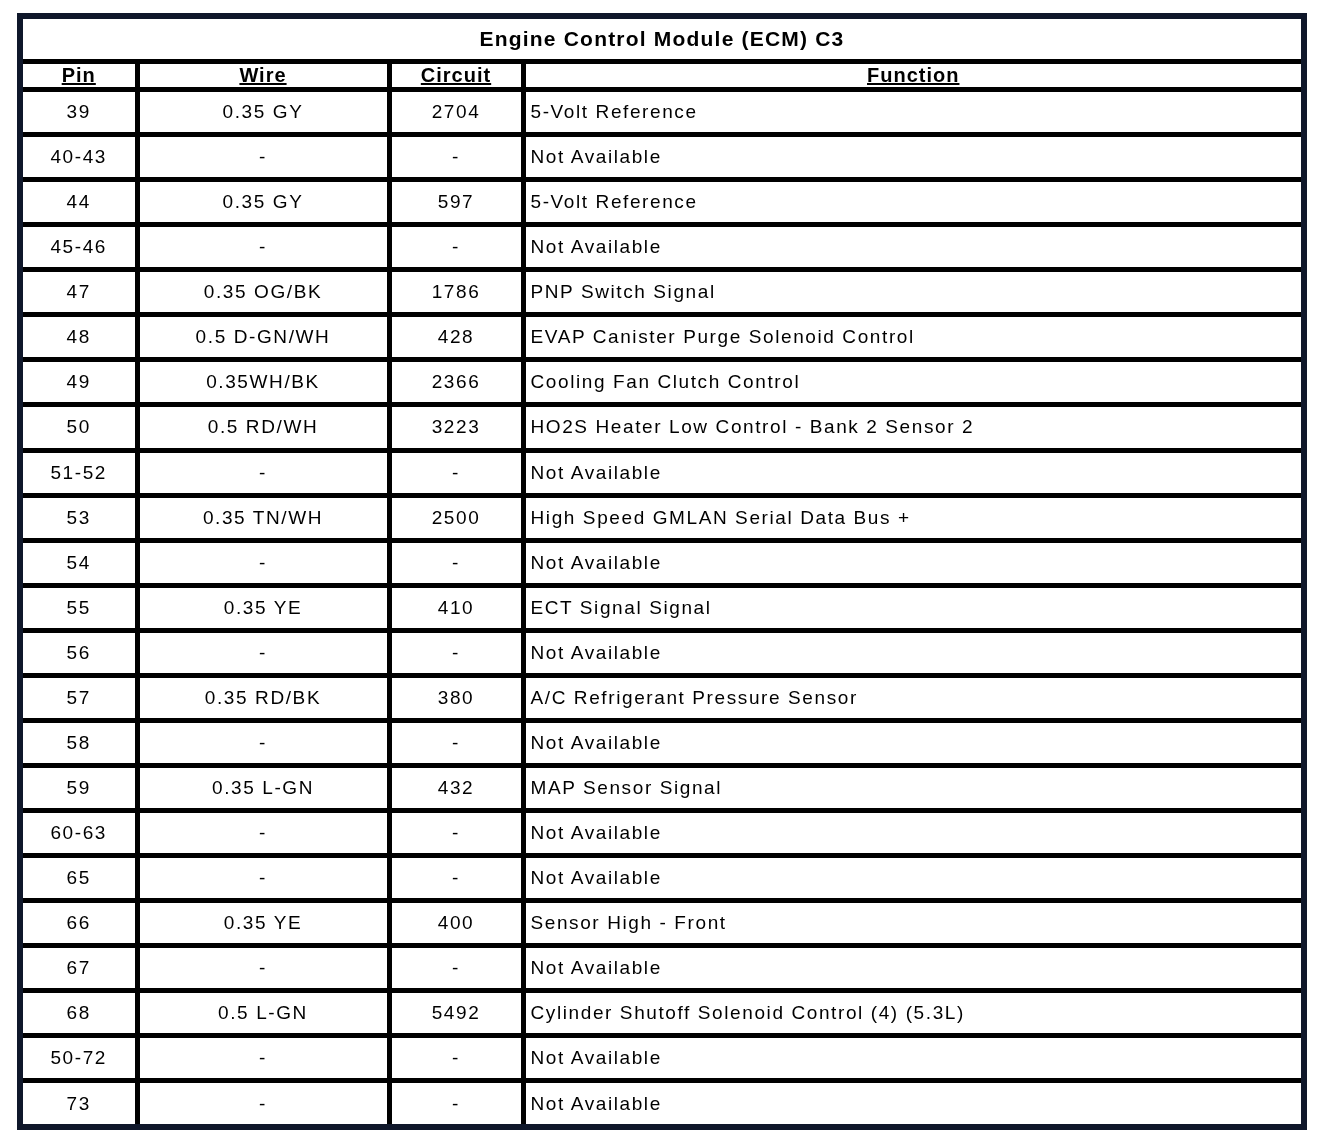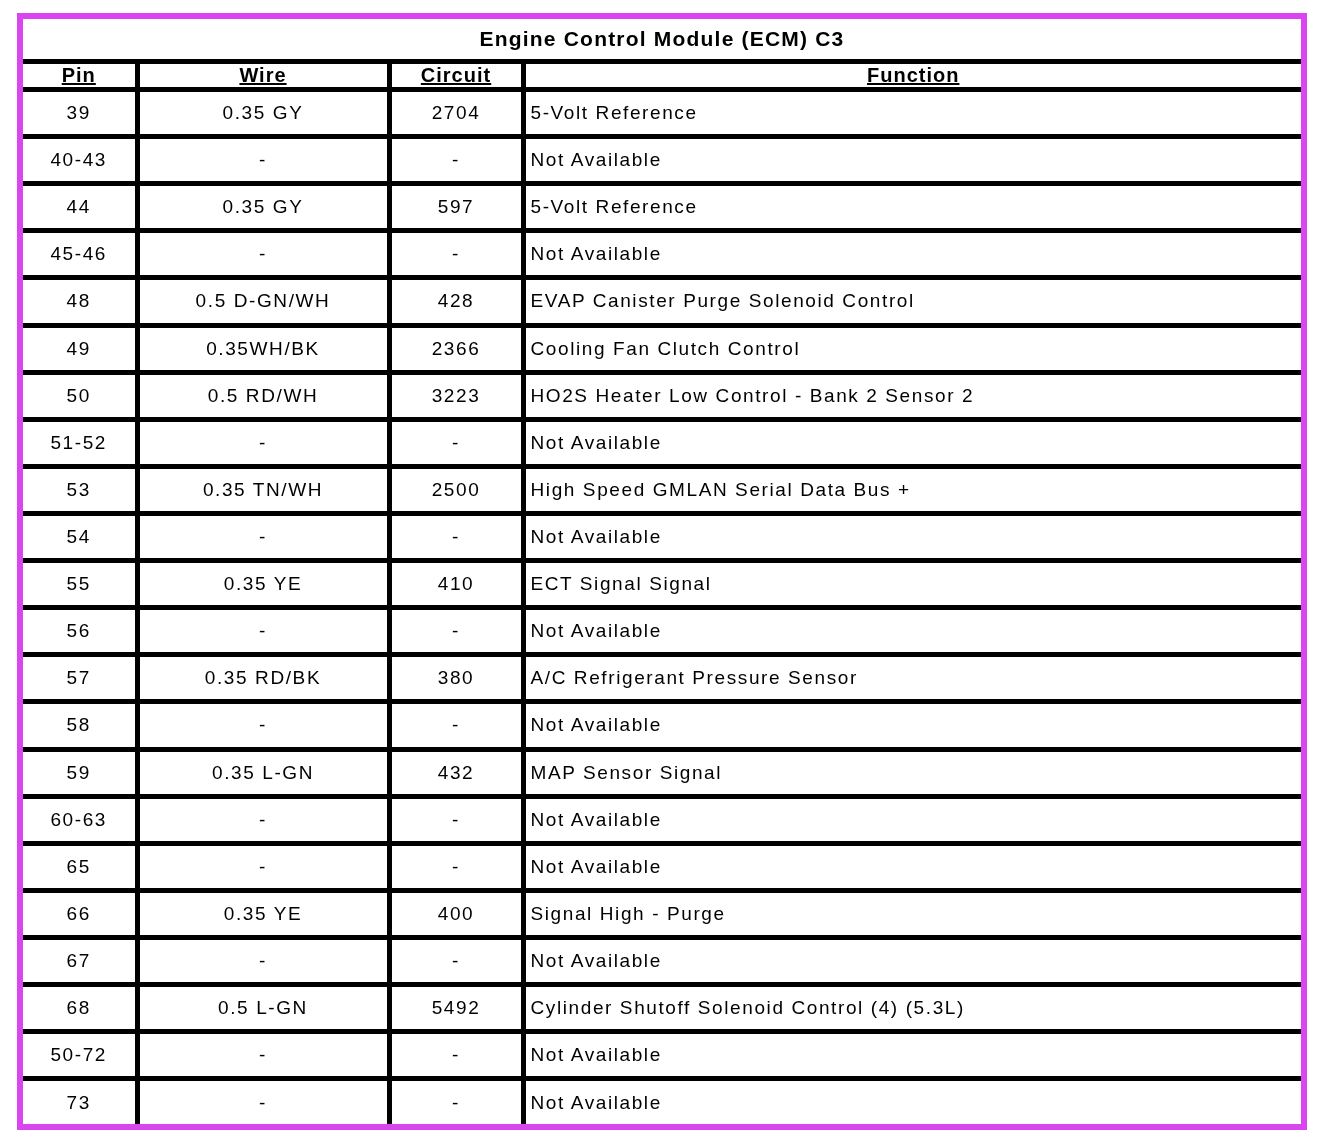--- a/index.html
+++ b/index.html
@@ -21,21 +21,21 @@
     left: 17px;
     top: 13px;
     width: 1290px;
     height: 1117px;
   }
   table.pinout {
     width: 100%;
     height: 100%;
     border-collapse: collapse;
     table-layout: fixed;
-    border: 6px solid #d946ef;
+    border: 6px solid #0f172a;
   }
   table.pinout th,
   table.pinout td {
     border: 5px solid #000000;
     padding: 0;
     background: #ffffff;
     overflow: hidden;
     white-space: nowrap;
   }
   .col-pin      { width: 117px; }
@@ -116,20 +116,26 @@
     <td class="cell fn">5-Volt Reference</td>
   </tr>
 
   <tr>
     <td class="cell">45-46</td>
     <td class="cell">-</td>
     <td class="cell">-</td>
     <td class="cell fn">Not Available</td>
   </tr>
 
+  <tr>
+    <td class="cell">47</td>
+    <td class="cell">0.35 OG/BK</td>
+    <td class="cell">1786</td>
+    <td class="cell fn">PNP Switch Signal</td>
+  </tr>
 
   <tr>
     <td class="cell">48</td>
     <td class="cell">0.5 D-GN/WH</td>
     <td class="cell">428</td>
     <td class="cell fn">EVAP Canister Purge Solenoid Control</td>
   </tr>
 
   <tr>
     <td class="cell">49</td>
@@ -213,21 +219,21 @@
     <td class="cell">65</td>
     <td class="cell">-</td>
     <td class="cell">-</td>
     <td class="cell fn">Not Available</td>
   </tr>
 
   <tr>
     <td class="cell">66</td>
     <td class="cell">0.35 YE</td>
     <td class="cell">400</td>
-    <td class="cell fn">Signal High - Purge</td>
+    <td class="cell fn">Sensor High - Front</td>
   </tr>
 
   <tr>
     <td class="cell">67</td>
     <td class="cell">-</td>
     <td class="cell">-</td>
     <td class="cell fn">Not Available</td>
   </tr>
 
   <tr>

